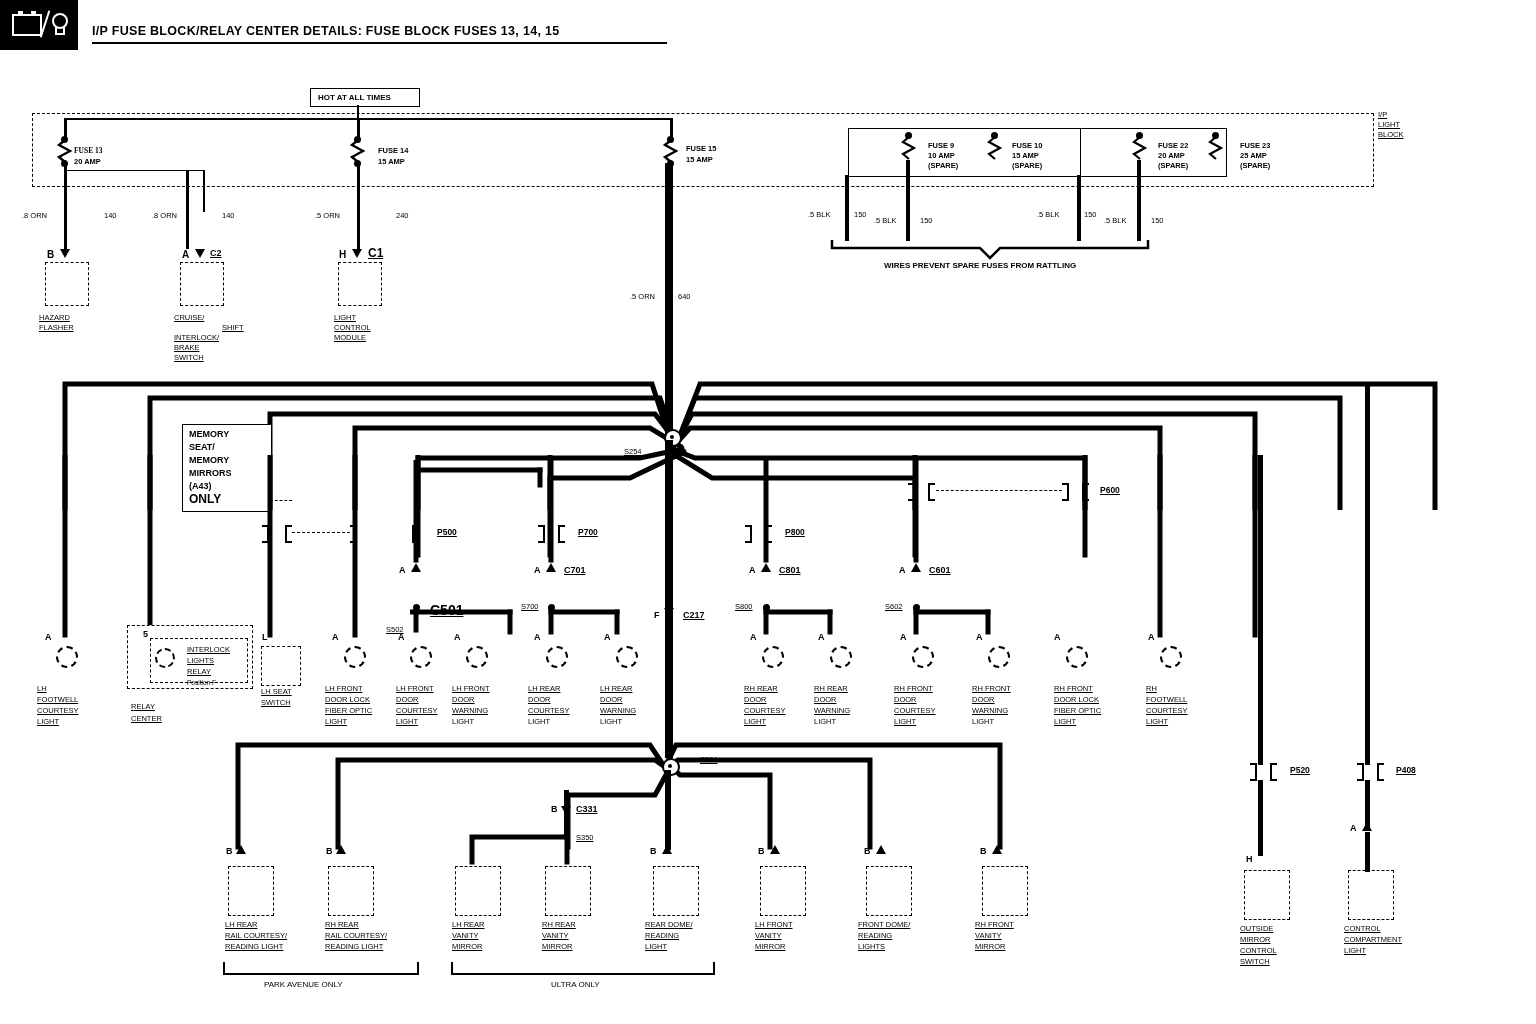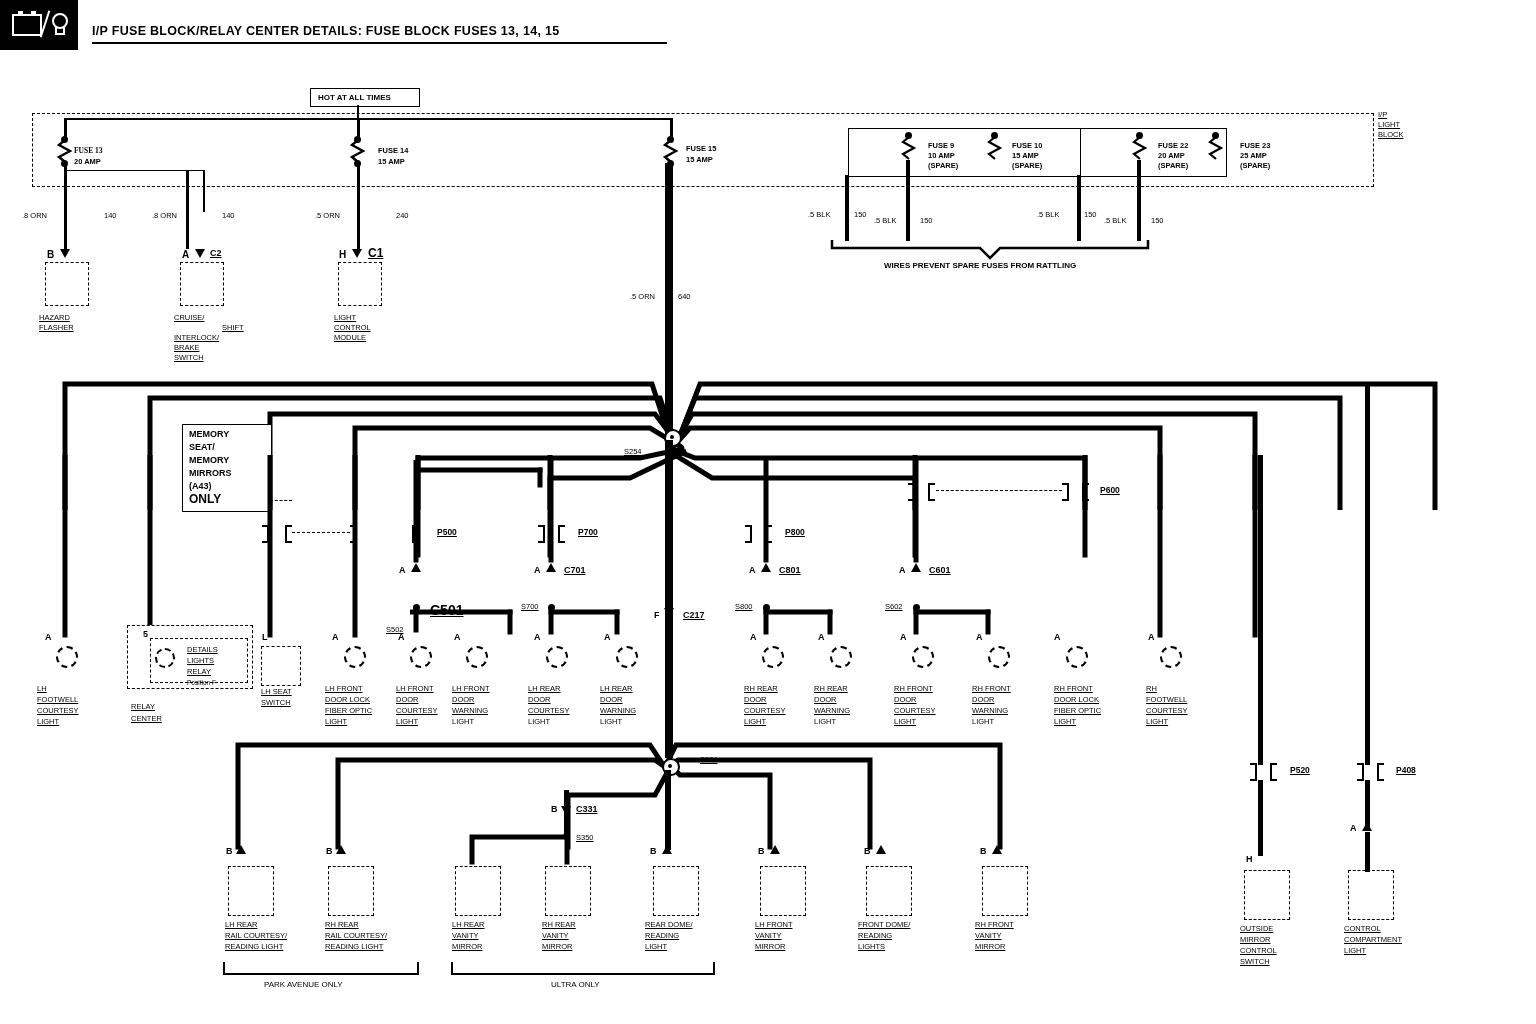--- a/index.html
+++ b/index.html
@@ -315,21 +315,21 @@
   <div class="dot" style="left:913px;top:604px;"></div>
   <div class="lbl u" style="left:885px;top:602px;">S602</div>
 
   <div class="arrow-dn" style="left:664px;top:608px;"></div>
   <div class="lbl b" style="left:654px;top:611px;font-size:9px;">F</div>
   <div class="lbl b u" style="left:683px;top:611px;font-size:9px;">C217</div>
 
   <div class="devbox" style="left:127px;top:625px;width:124px;height:62px;"></div>
   <div class="dashthin" style="left:150px;top:638px;width:96px;height:43px;"></div>
   <div class="lbl b" style="left:143px;top:630px;font-size:9px;">5</div>
-  <div class="lbl u" style="left:187px;top:645px;">DETAILS</div>
+  <div class="lbl u" style="left:187px;top:645px;">INTERLOCK</div>
   <div class="lbl u" style="left:187px;top:656px;">LIGHTS</div>
   <div class="lbl u" style="left:187px;top:667px;">RELAY</div>
   <div class="lbl" style="left:187px;top:678px;font-size:6.5px;">Position F</div>
   <div class="lbl u" style="left:131px;top:702px;">RELAY</div>
   <div class="lbl u" style="left:131px;top:714px;">CENTER</div>
   <div class="conn" style="left:155px;top:648px;width:16px;height:16px;"></div>
 
   <div class="lbl b" style="left:45px;top:633px;font-size:9px;">A</div>
   <div class="conn" style="left:56px;top:646px;"></div>
   <div class="lbl u" style="left:37px;top:684px;">LH</div>

